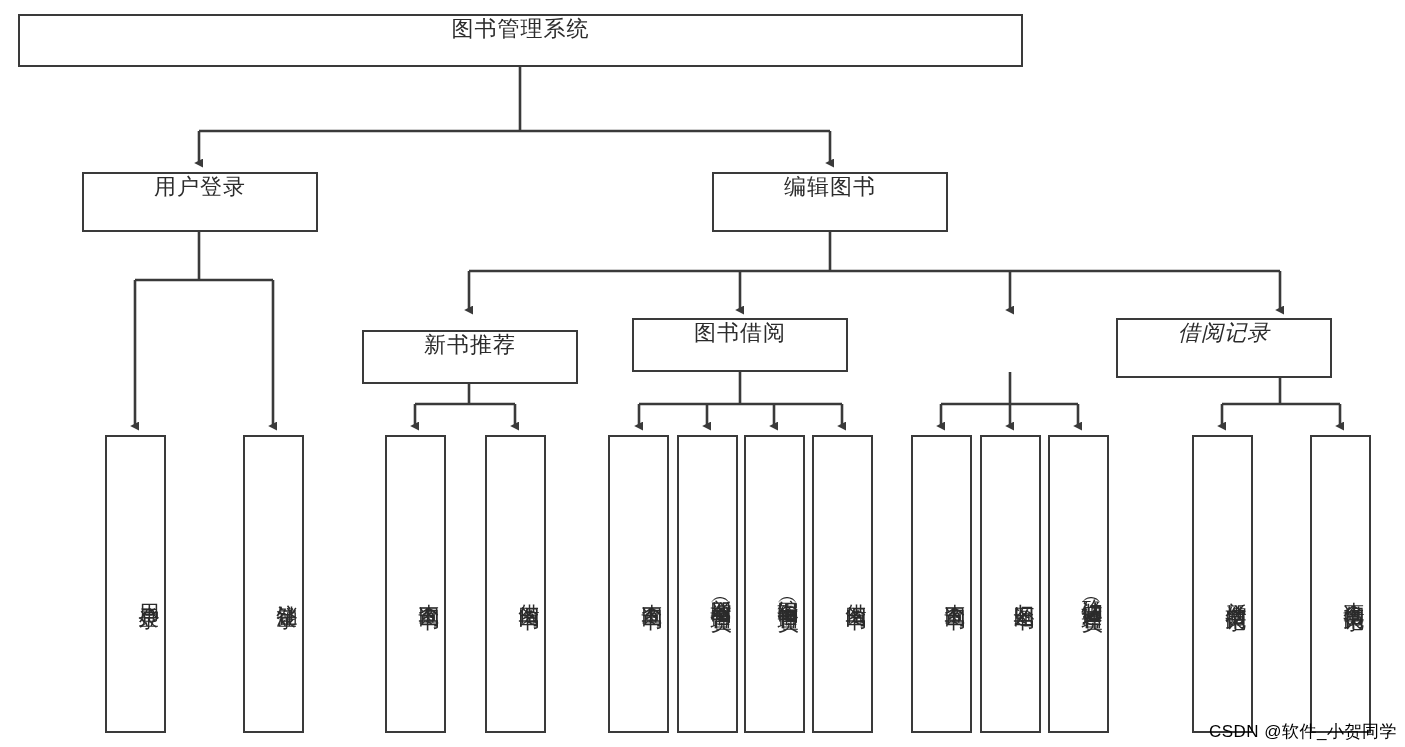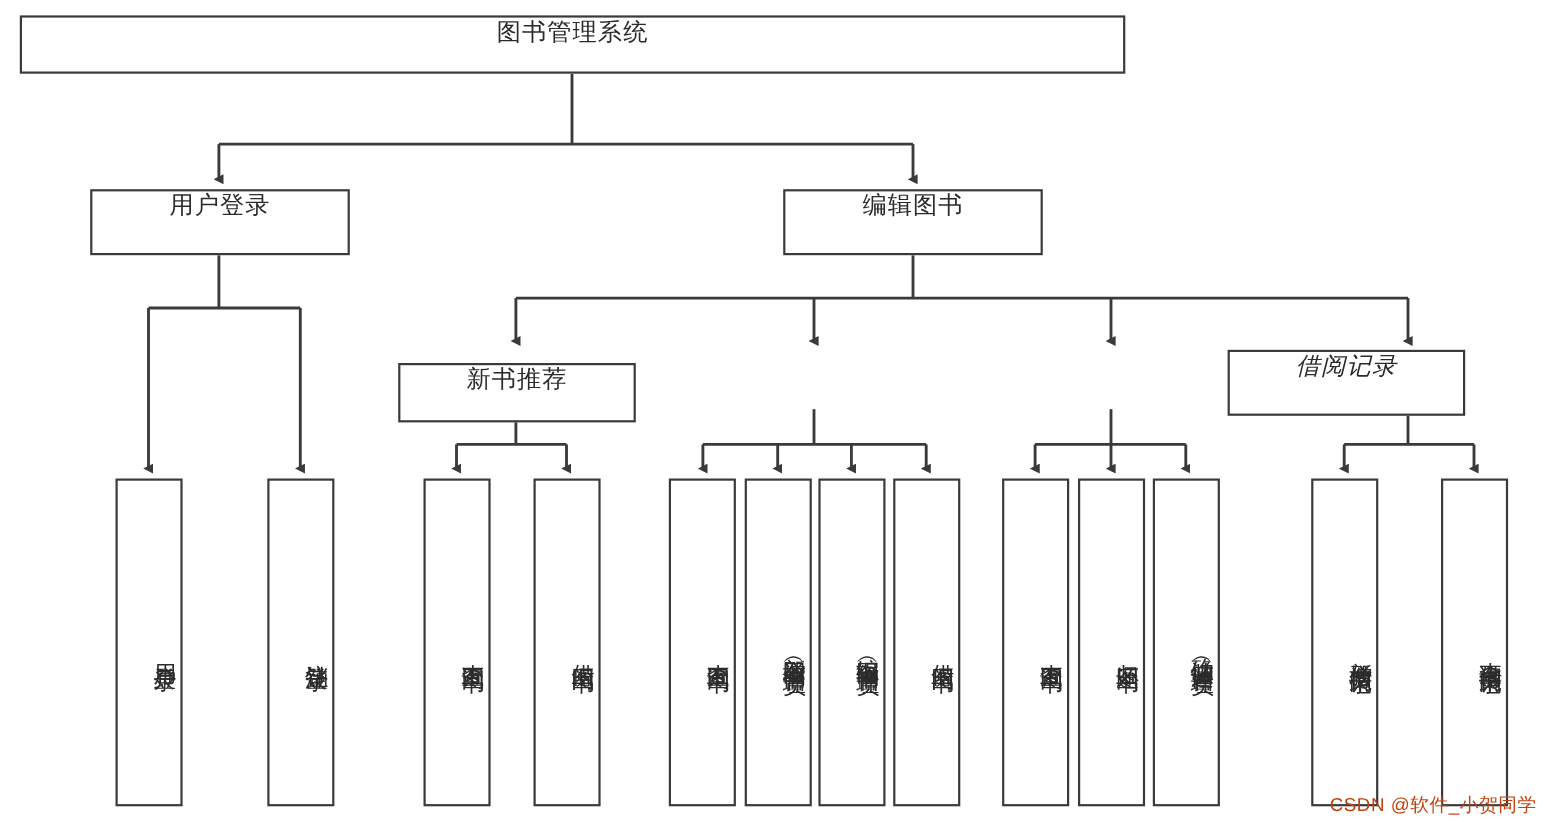--- a/index.html
+++ b/index.html
@@ -57,21 +57,21 @@
   .node-v .vtext {
     writing-mode: vertical-rl;
     text-orientation: upright;
     display: block;
   }
   #watermark {
     position: absolute;
     right: 8px;
     bottom: 4px;
     font-size: 17px;
-    color: #c2410c;
+    color: #000000;
     letter-spacing: 0.5px;
     z-index: 3;
     white-space: nowrap;
     font-family: "Liberation Sans", "DejaVu Sans", sans-serif;
   }
 </style>
 </head>
 <body>
 
 <div id="diagram-root">
@@ -133,20 +133,23 @@
   <div class="node node-h" style="left:82px; top:172px; width:236px; height:60px;">
     <span>用户登录</span>
   </div>
   <div class="node node-h" style="left:712px; top:172px; width:236px; height:60px;">
     <span>编辑图书</span>
   </div>
 
   <div class="node node-h" style="left:362px; top:318px; width:216px; height:54px;margin-top:12px;">
     <span>新书推荐</span>
   </div>
+  <div class="node node-h" style="left:632px; top:318px; width:216px; height:54px;">
+    <span>图书借阅</span>
+  </div>
   <div class="node node-h" style="left:1116px; top:318px; width:216px; height:60px;font-style:italic;">
     <span>借阅记录</span>
   </div>
 
   <div class="node node-v" style="left:105px; top:435px; width:61px; height:298px;">
     <span class="vtext">用户登录</span>
   </div>
   <div class="node node-v" style="left:243px; top:435px; width:61px; height:298px;">
     <span class="vtext">注销登录</span>
   </div>

